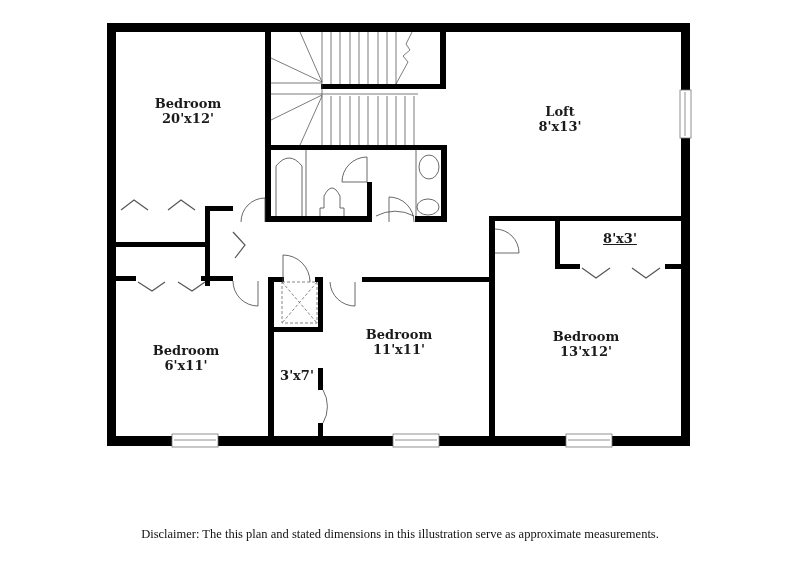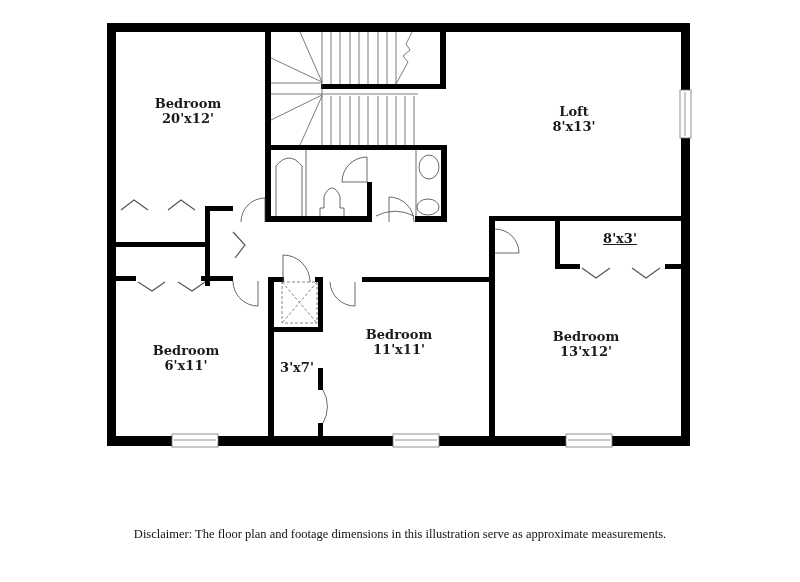--- a/index.html
+++ b/index.html
@@ -133,38 +133,38 @@
     <rect x="282" y="282" width="35" height="41"></rect>
     <line x1="282" y1="282" x2="317" y2="323"></line>
     <line x1="317" y1="282" x2="282" y2="323"></line>
   </g>
 </svg>
 
 <div class="label" style="left:188px;top:96px;">
   <span>Bedroom</span>
   <span class="dim">20'x12'</span>
 </div>
-<div class="label" style="left:560px;top:104px;margin-left:14px;">
+<div class="label" style="left:560px;top:104px;">
   <span>Loft</span>
   <span class="dim">8'x13'</span>
 </div>
 <div class="label" style="left:620px;top:231px;text-decoration:underline;">
   <span class="dim">8'x3'</span>
 </div>
 <div class="label" style="left:186px;top:343px;">
   <span>Bedroom</span>
   <span class="dim">6'x11'</span>
 </div>
-<div class="label" style="left:297px;top:360px;">
+<div class="label" style="left:297px;top:368px;">
   <span class="dim">3'x7'</span>
 </div>
 <div class="label" style="left:399px;top:327px;">
   <span>Bedroom</span>
   <span class="dim">11'x11'</span>
 </div>
 <div class="label" style="left:586px;top:329px;">
   <span>Bedroom</span>
   <span class="dim">13'x12'</span>
 </div>
 
 <div class="disclaimer">
-  <div>Disclaimer: The floor plan and footage dimensions in this illustration serve as approximate measurements.</div>
+  <div>Disclaimer: The this plan and stated dimensions in this illustration serve as approximate measurements.</div>
 </div>
 
 </body></html>

